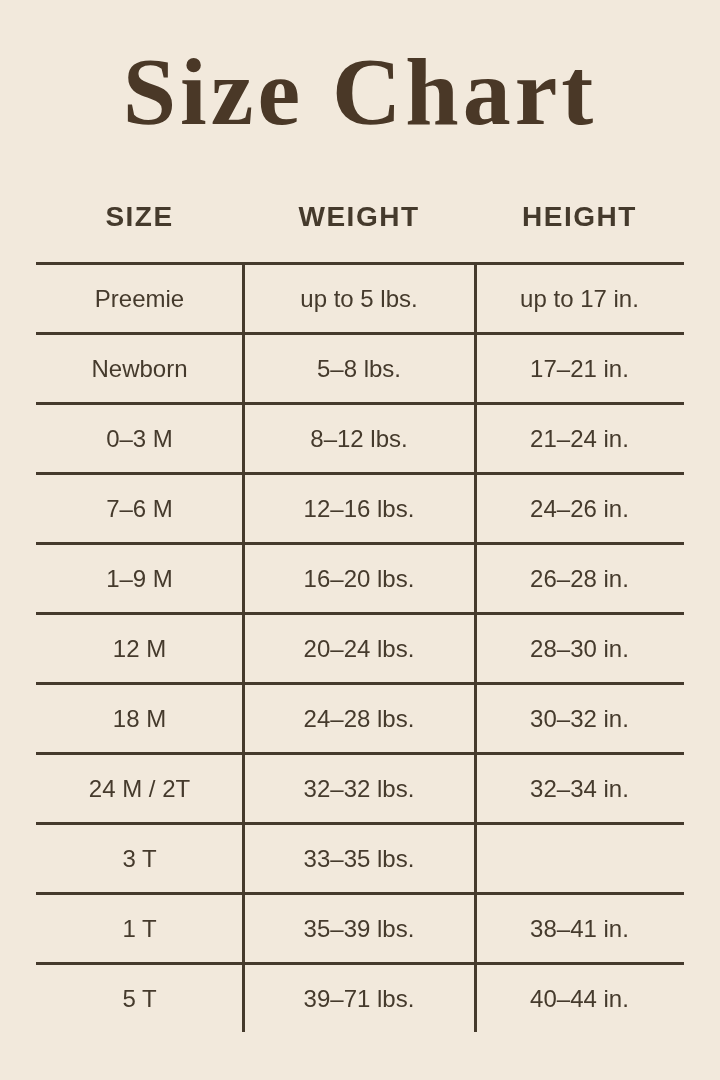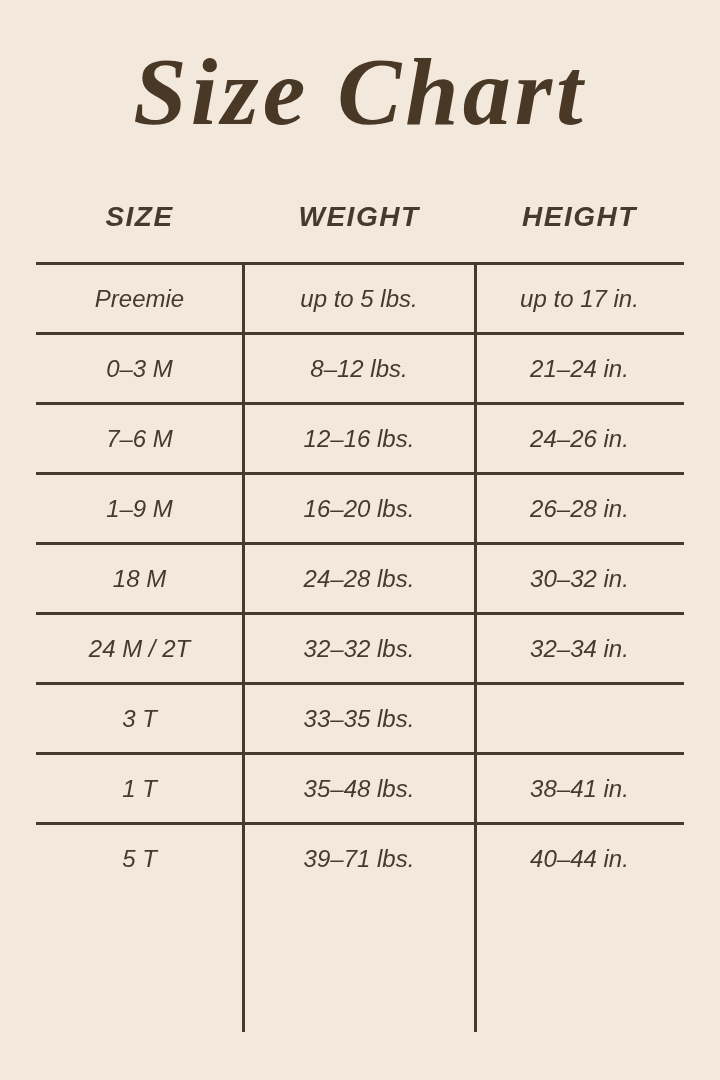--- a/index.html
+++ b/index.html
@@ -10,21 +10,20 @@
     width: 720px;
     height: 1080px;
     background: var(--bg, #F2E9DC);
     font-family: "Liberation Sans", sans-serif;
     overflow: hidden;
   }
   .page {
     position: relative;
     width: 720px;
     height: 1080px;
-    font-style: italic;
   }
   .page-title {
     position: absolute;
     top: 44px;
     left: 0;
     width: 720px;
     text-align: center;
     font-family: "Liberation Serif", serif;
     font-weight: 700;
     font-size: 96px;
@@ -99,51 +98,61 @@
   <div class="table-body">
     <div class="vline vline-1"></div>
     <div class="vline vline-2"></div>
 
     <div class="table-row">
       <div class="cell col-1">Preemie</div>
       <div class="cell col-2">up to 5 lbs.</div>
       <div class="cell col-3">up to 17 in.</div>
     </div>
     <div class="table-row">
+      <div class="cell col-1">Newborn</div>
+      <div class="cell col-2">5–8 lbs.</div>
+      <div class="cell col-3">17–21 in.</div>
+    </div>
+    <div class="table-row">
       <div class="cell col-1">0–3 M</div>
       <div class="cell col-2">8–12 lbs.</div>
       <div class="cell col-3">21–24 in.</div>
     </div>
     <div class="table-row">
       <div class="cell col-1">7–6 M</div>
       <div class="cell col-2">12–16 lbs.</div>
       <div class="cell col-3">24–26 in.</div>
     </div>
     <div class="table-row">
       <div class="cell col-1">1–9 M</div>
       <div class="cell col-2">16–20 lbs.</div>
       <div class="cell col-3">26–28 in.</div>
+    </div>
+    <div class="table-row">
+      <div class="cell col-1">12 M</div>
+      <div class="cell col-2">20–24 lbs.</div>
+      <div class="cell col-3">28–30 in.</div>
     </div>
     <div class="table-row">
       <div class="cell col-1">18 M</div>
       <div class="cell col-2">24–28 lbs.</div>
       <div class="cell col-3">30–32 in.</div>
     </div>
     <div class="table-row">
       <div class="cell col-1">24 M / 2T</div>
       <div class="cell col-2">32–32 lbs.</div>
       <div class="cell col-3">32–34 in.</div>
     </div>
     <div class="table-row">
       <div class="cell col-1">3 T</div>
       <div class="cell col-2">33–35 lbs.</div>
     </div>
     <div class="table-row">
       <div class="cell col-1">1 T</div>
-      <div class="cell col-2">35–48 lbs.</div>
+      <div class="cell col-2">35–39 lbs.</div>
       <div class="cell col-3">38–41 in.</div>
     </div>
     <div class="table-row">
       <div class="cell col-1">5 T</div>
       <div class="cell col-2">39–71 lbs.</div>
       <div class="cell col-3">40–44 in.</div>
     </div>
   </div>
 
 </div>

